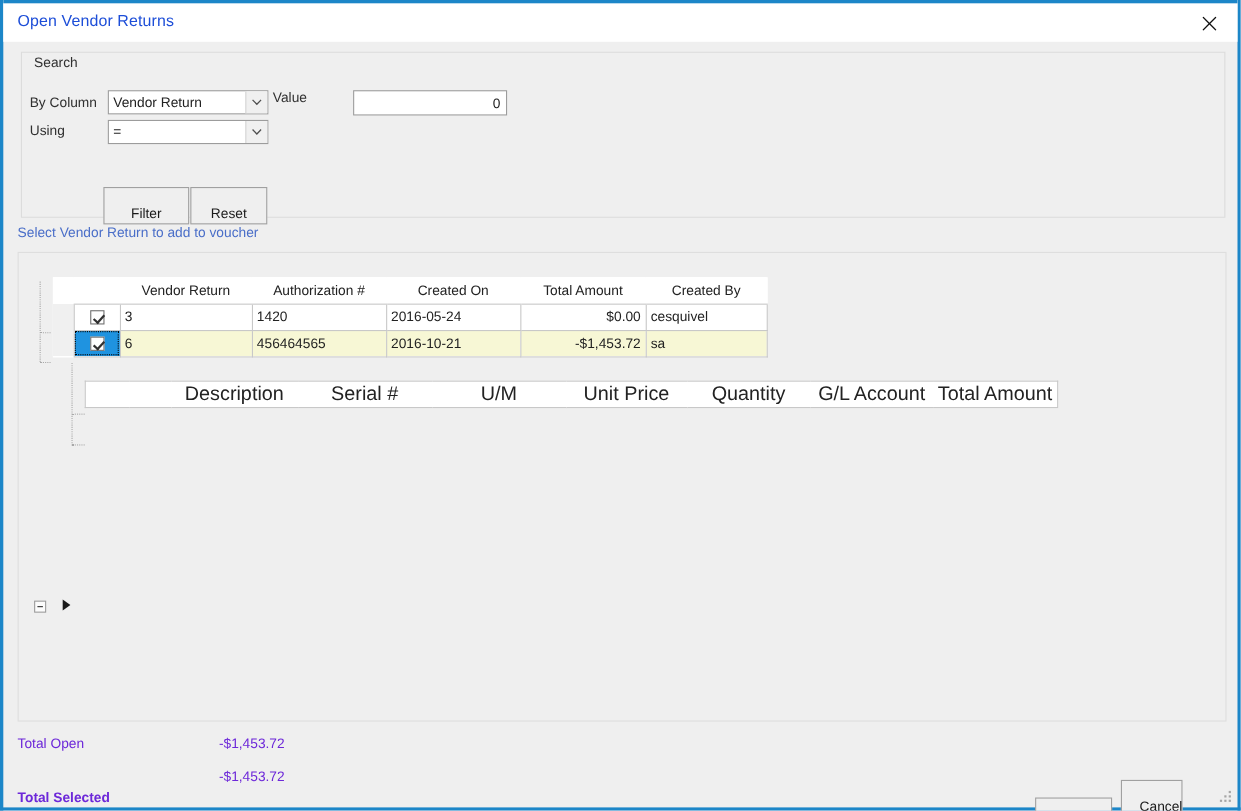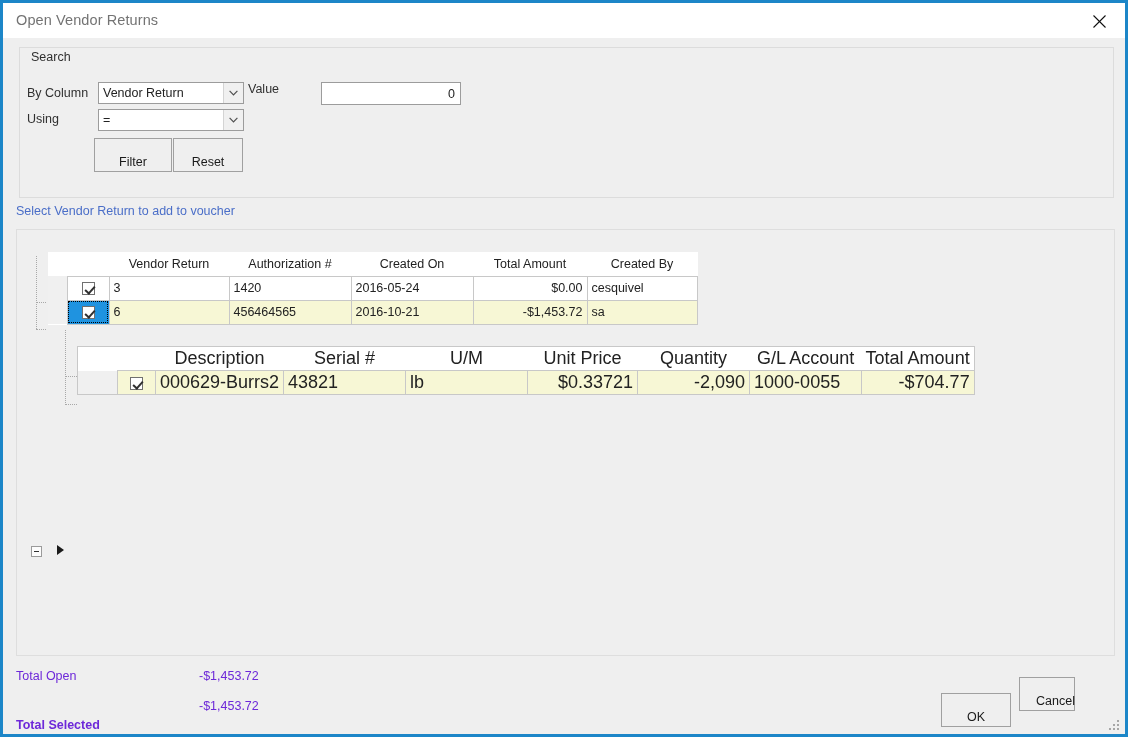--- a/index.html
+++ b/index.html
@@ -22,21 +22,21 @@
 
   
   #titlebar {
     position: absolute; left: 0; top: 0;
     width: 1122px; height: 38px;
     background: #ffffff;
     border-top: 3px solid #1c86c8;
   }
   #title-text {
     position: absolute; left: 13px; top: 9px;
-    font-size: 14.5px; color: #737373;
+    font-size: 14.5px; color: #1d4ed8;
     letter-spacing: .1px;
   }
   #close-btn {
     position: absolute; right: 4px; top: 3px;
     width: 44px; height: 30px;
     display: flex; align-items: center; justify-content: center;
     cursor: pointer;
   }
   #close-btn svg { display: block; }
 
@@ -99,20 +99,21 @@
 
   .winbtn {
     position: absolute;
     background: #efefef;
     border: 1px solid #a0a0a0;
     font-family: "Liberation Sans", sans-serif;
     font-size: 12.5px; color: #1a1a1a;
     text-align: center;
     cursor: pointer;
     padding: 16px;
+    margin-top: 32px;
   }
   #btn-filter { left: 91px; top: 138px; width: 78px; height: 21px; }
   #btn-reset  { left: 170px; top: 138px; width: 70px; height: 21px; }
 
   
   #select-link {
     position: absolute; left: 13px; top: 204px;
     font-size: 12.5px; color: #4a6ec8;
   }
 
@@ -408,33 +409,20 @@
           <th>Description</th>
           <th>Serial #</th>
           <th>U/M</th>
           <th>Unit Price</th>
           <th>Quantity</th>
           <th>G/L Account</th>
           <th>Total Amount</th>
         </tr>
       </thead>
       <tbody>
-        <tr class="alt">
-          <td class="rowhdr"></td>
-          <td class="chk">
-            <span class="cbx"></span>
-          </td>
-          <td>000629-Burrs2</td>
-          <td>43821</td>
-          <td>lb</td>
-          <td class="num">$0.33721</td>
-          <td class="num">-2,090</td>
-          <td>1000-0055</td>
-          <td class="num">-$704.77</td>
-        </tr>
       </tbody>
     </table>
   </div>
 
   <div class="total-label" id="total-open-label">Total Open</div>
   <div class="total-value" id="total-open-value">-$1,453.72</div>
   <div class="total-label" id="total-sel-label">Total Selected</div>
   <div class="total-value" id="total-sel-value">-$1,453.72</div>
 
   <button class="winbtn" id="btn-ok">OK</button>

